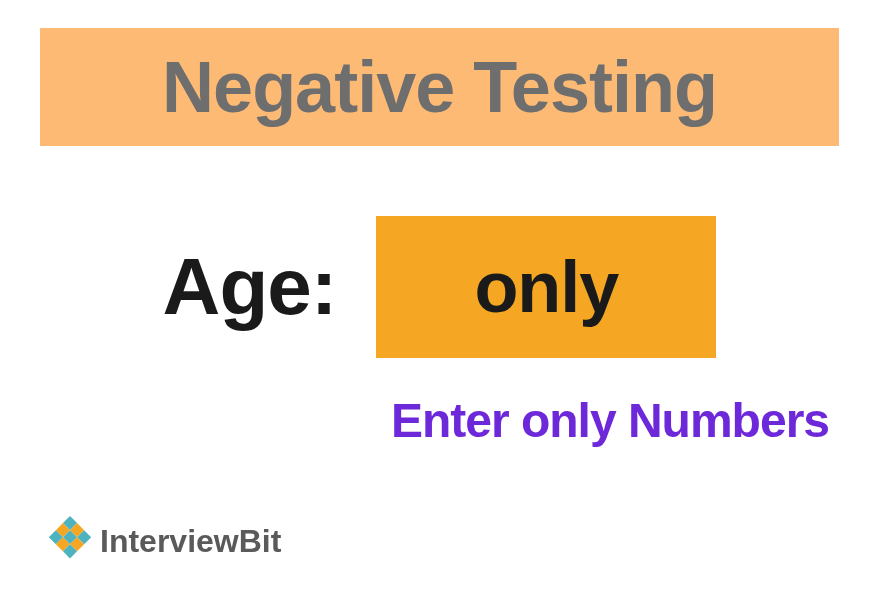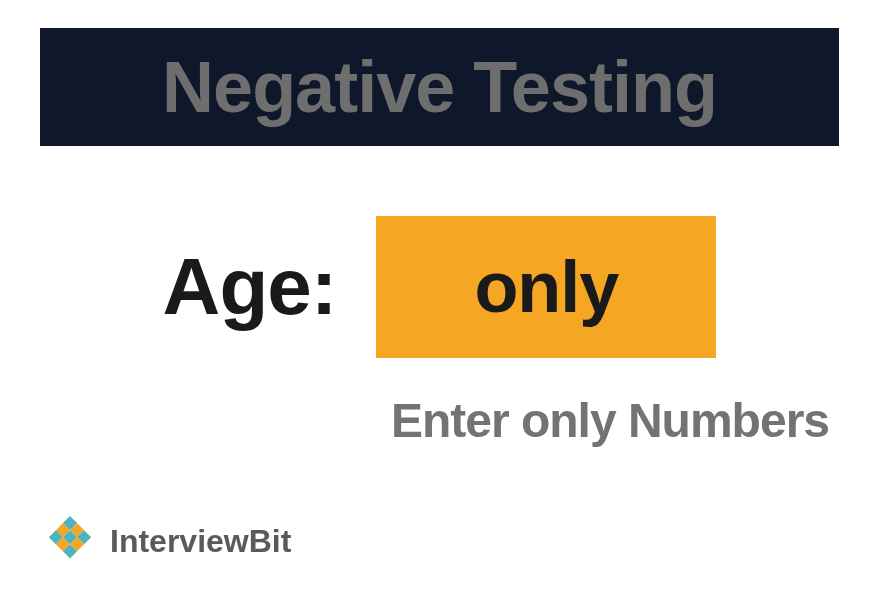--- a/index.html
+++ b/index.html
@@ -9,21 +9,21 @@
     }
     body {
       width: 879px;
       height: 601px;
       background: #ffffff;
       font-family: 'Segoe UI', Tahoma, Geneva, Verdana, sans-serif;
       position: relative;
       overflow: hidden;
     }
     .title-banner {
-      background: #0f172a;
+      background: #fdba74;
       margin: 28px 40px 0 40px;
       padding: 18px 0;
       text-align: center;
     }
     .title-text {
       font-size: 72px;
       font-weight: 600;
       color: #6e6e6e;
       letter-spacing: -1px;
     }
@@ -49,30 +49,30 @@
       letter-spacing: -1px;
       min-width: 340px;
       text-align: center;
     }
     .error-message {
       text-align: right;
       margin-top: 35px;
       margin-right: 50px;
       font-size: 48px;
       font-weight: 600;
-      color: #737373;
+      color: #6d28d9;
       letter-spacing: -1px;
     }
     .logo-container {
       position: absolute;
       bottom: 30px;
       left: 40px;
       display: flex;
       align-items: center;
-      gap: 10px;
+      gap: 0;
     }
     .logo-icon {
       width: 60px;
       height: 60px;
     }
     .logo-text {
       font-size: 32px;
       font-weight: 600;
       color: #5a5a5a;
     }

